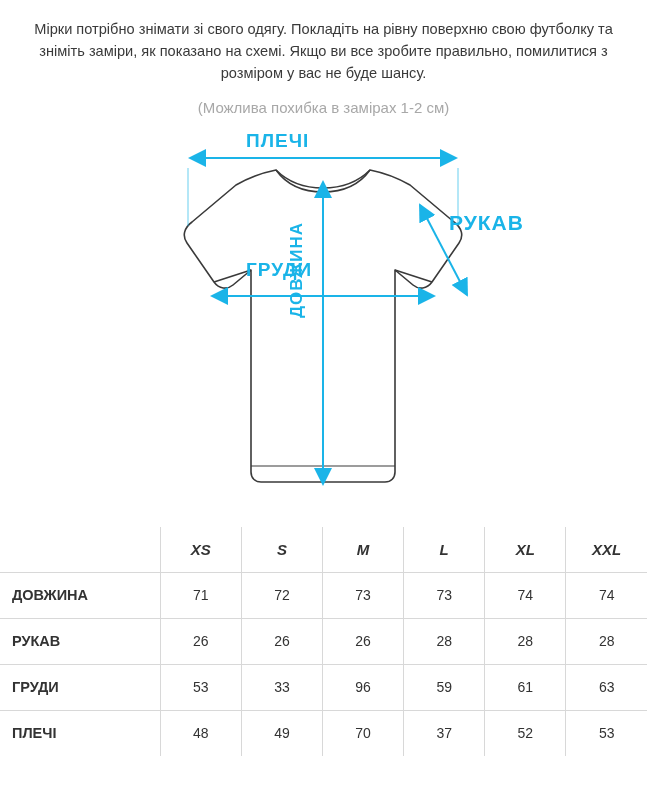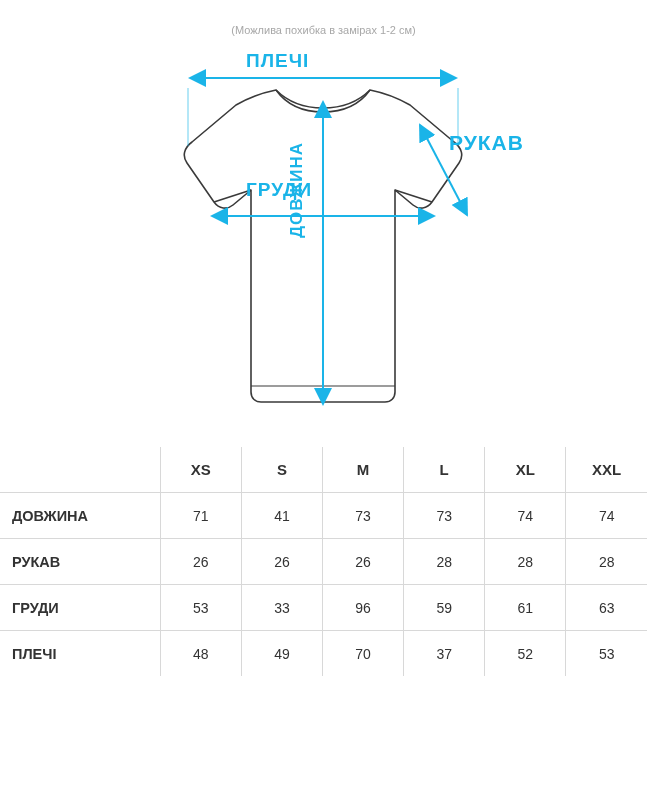--- a/index.html
+++ b/index.html
@@ -25,22 +25,22 @@
     padding: 18px 22px 0 22px;
     text-align: center;
   }
   .intro p {
     margin: 0;
     font-size: 14.6px;
     line-height: 1.52;
     color: #3a3a3a;
   }
   .intro .note {
-    margin-top: 6px;
-    font-size: 11px;
+    margin-top: 14px;
+    font-size: 15px;
     color: #a8a8a8;
   }
 
   
   .diagram {
     position: relative;
     width: 647px;
     height: 405px;
     margin-top: 6px;
   }
@@ -76,20 +76,21 @@
     height: 45px;
     text-align: center;
     font-weight: normal;
     color: #333333;
     padding: 0;
   }
   .size-table thead th {
     font-weight: bold;
     font-size: 15px;
     border-top: none;
+    font-style: italic;
   }
   .size-table thead th.corner {
     border-left: none;
     border-top: none;
     border-bottom: none;
   }
   .size-table tbody td.rowhead {
     text-align: left;
     padding-left: 12px;
     font-weight: bold;
@@ -104,20 +105,21 @@
   }
   col.namecol { width: 160px; }
   col.datacol { width: 81px; }
 </style>
 </head>
 <body>
 
 <div class="page">
 
   <div class="intro">
+    <p>Мірки потрібно знімати зі свого одягу. Покладіть на рівну поверхню свою футболку та зніміть заміри, як показано на схемі. Якщо ви все зробите правильно, помилитися з розміром у вас не буде шансу.</p>
     <div class="note">(Можлива похибка в замірах 1-2 см)</div>
   </div>
 
   <div class="diagram">
     <svg width="647" height="405" viewBox="0 0 647 405" xmlns="http://www.w3.org/2000/svg">
       <defs>
         <marker id="arrHead" markerWidth="9" markerHeight="9" refX="8" refY="4.5" orient="auto">
           <path d="M0,0 L9,4.5 L0,9 z" fill="#1ab4e8"></path>
         </marker>
         <marker id="arrTail" markerWidth="9" markerHeight="9" refX="1" refY="4.5" orient="auto">
@@ -201,21 +203,21 @@
         <th>M</th>
         <th>L</th>
         <th>XL</th>
         <th class="last">XXL</th>
       </tr>
     </thead>
     <tbody>
       <tr>
         <td class="rowhead">ДОВЖИНА</td>
         <td>71</td>
-        <td>41</td>
+        <td>72</td>
         <td>73</td>
         <td>73</td>
         <td>74</td>
         <td class="last">74</td>
       </tr>
       <tr>
         <td class="rowhead">РУКАВ</td>
         <td>26</td>
         <td>26</td>
         <td>26</td>

